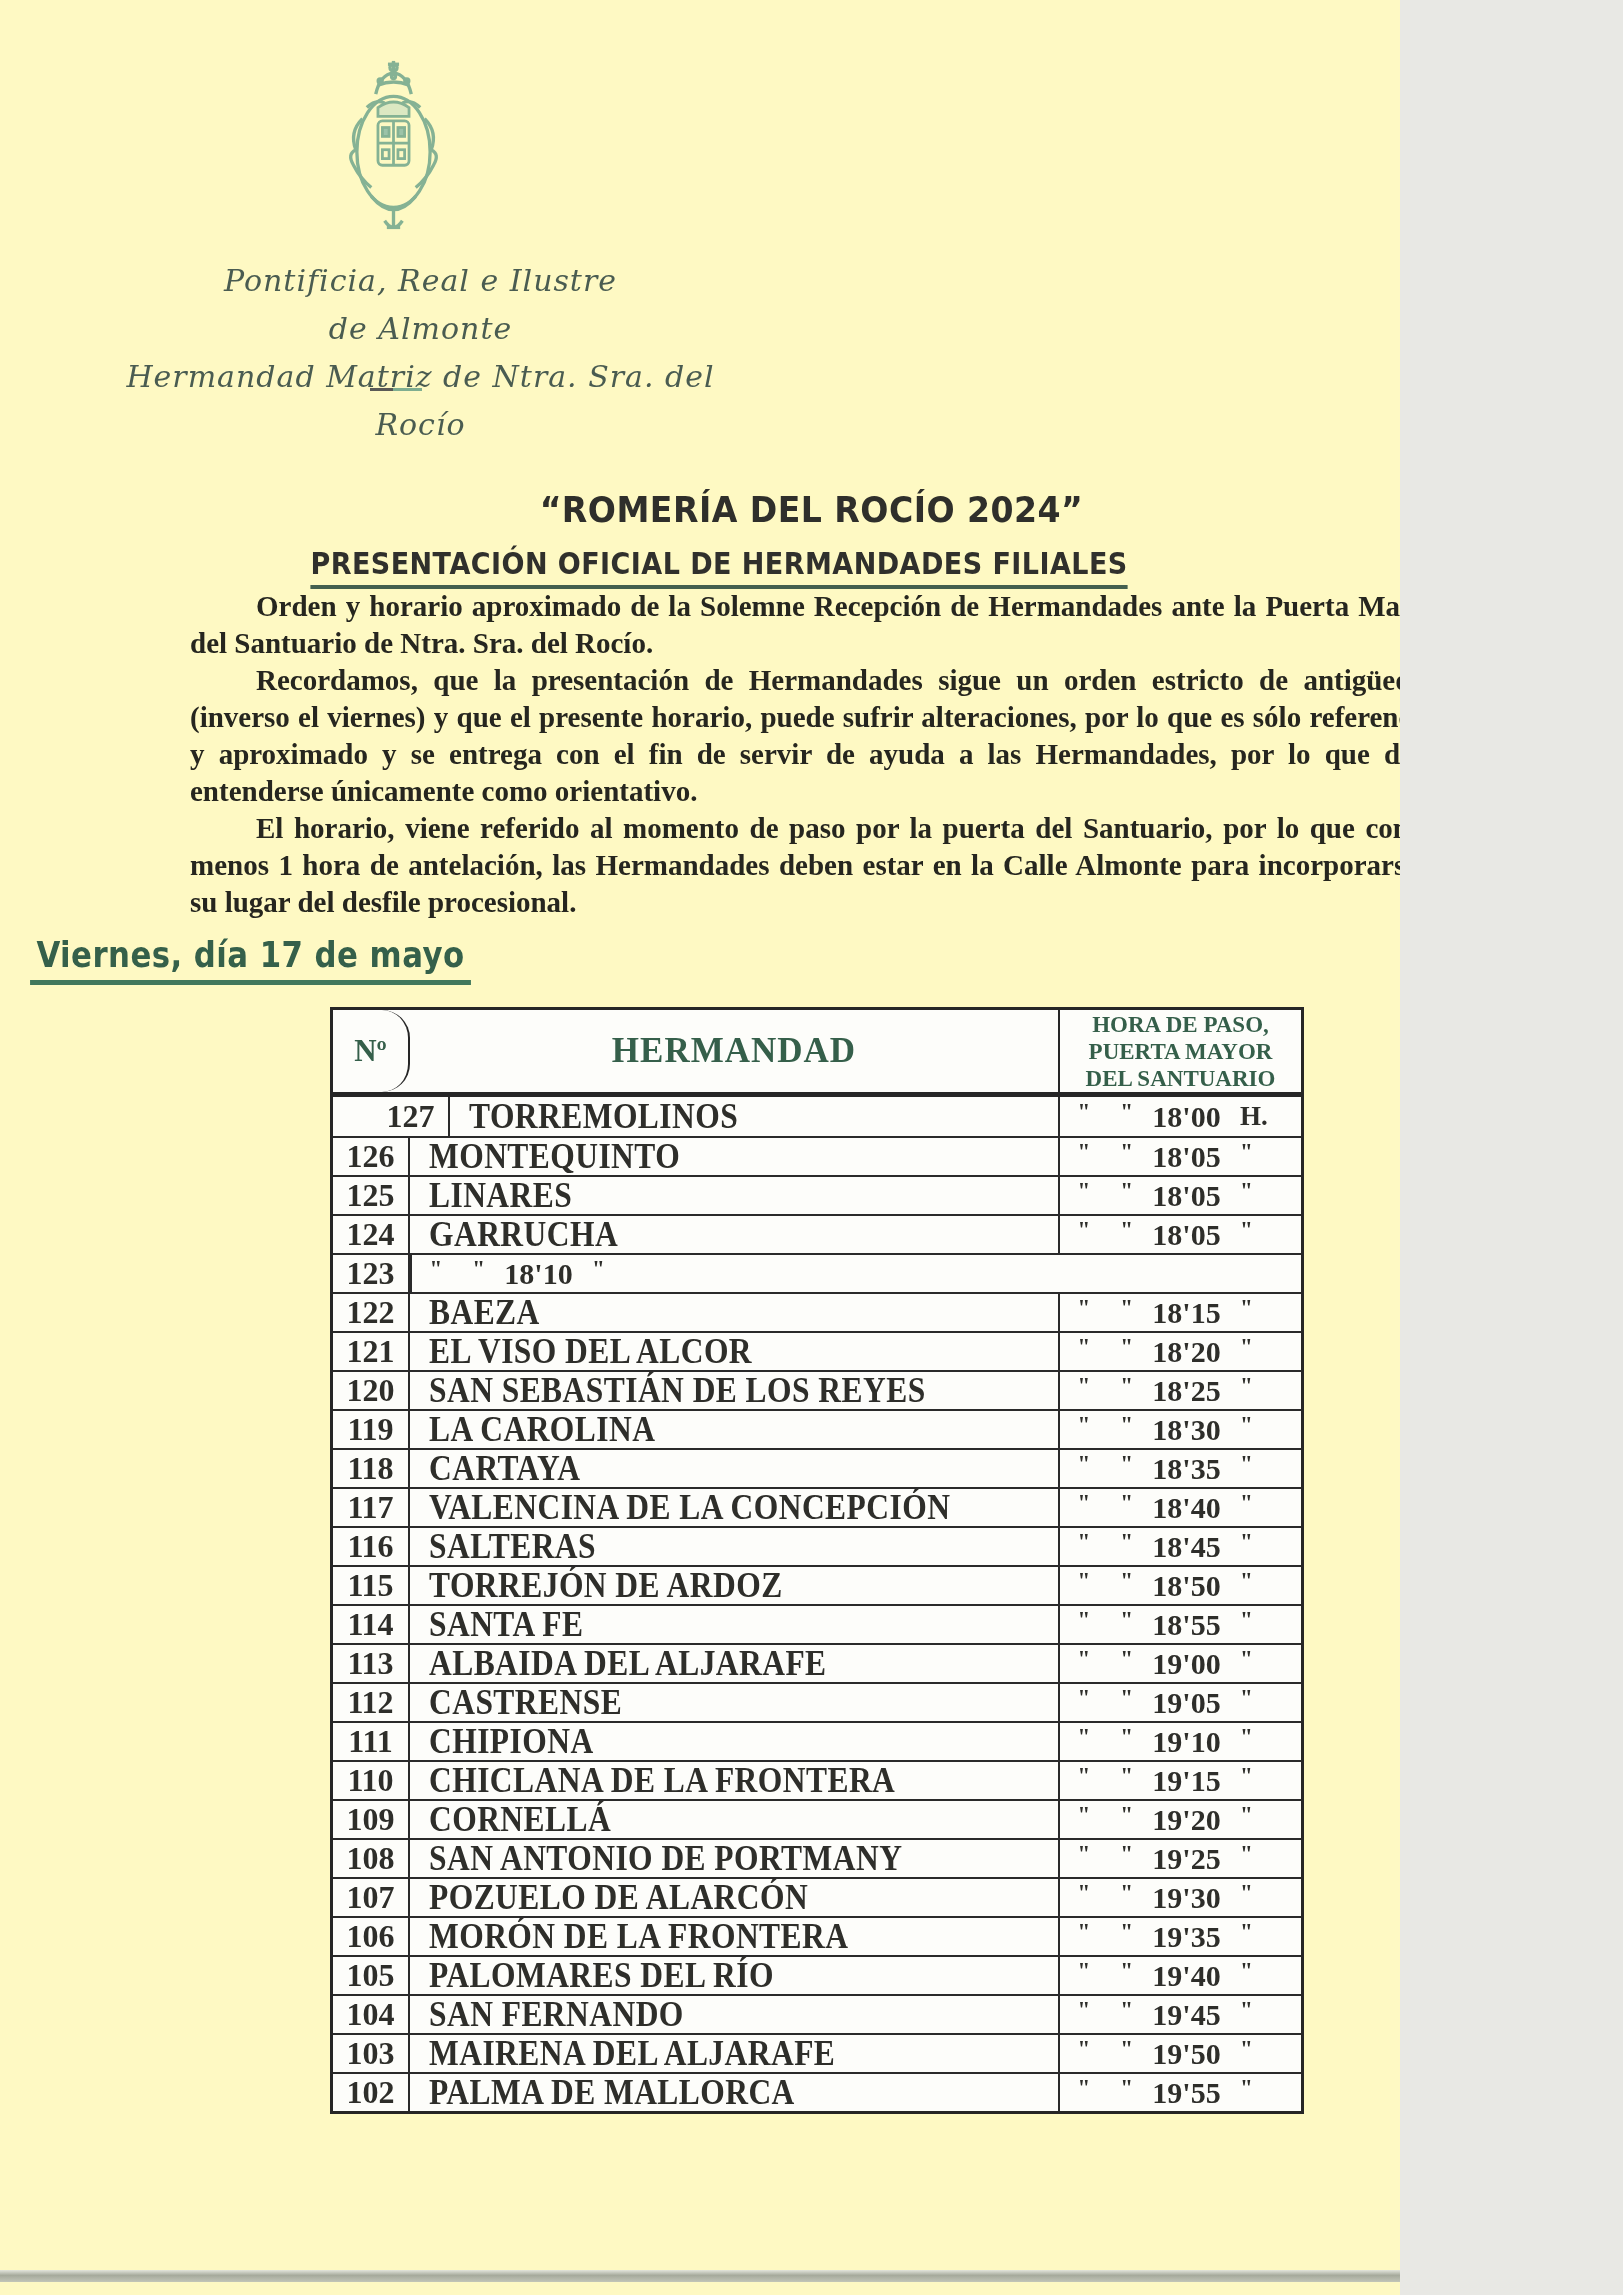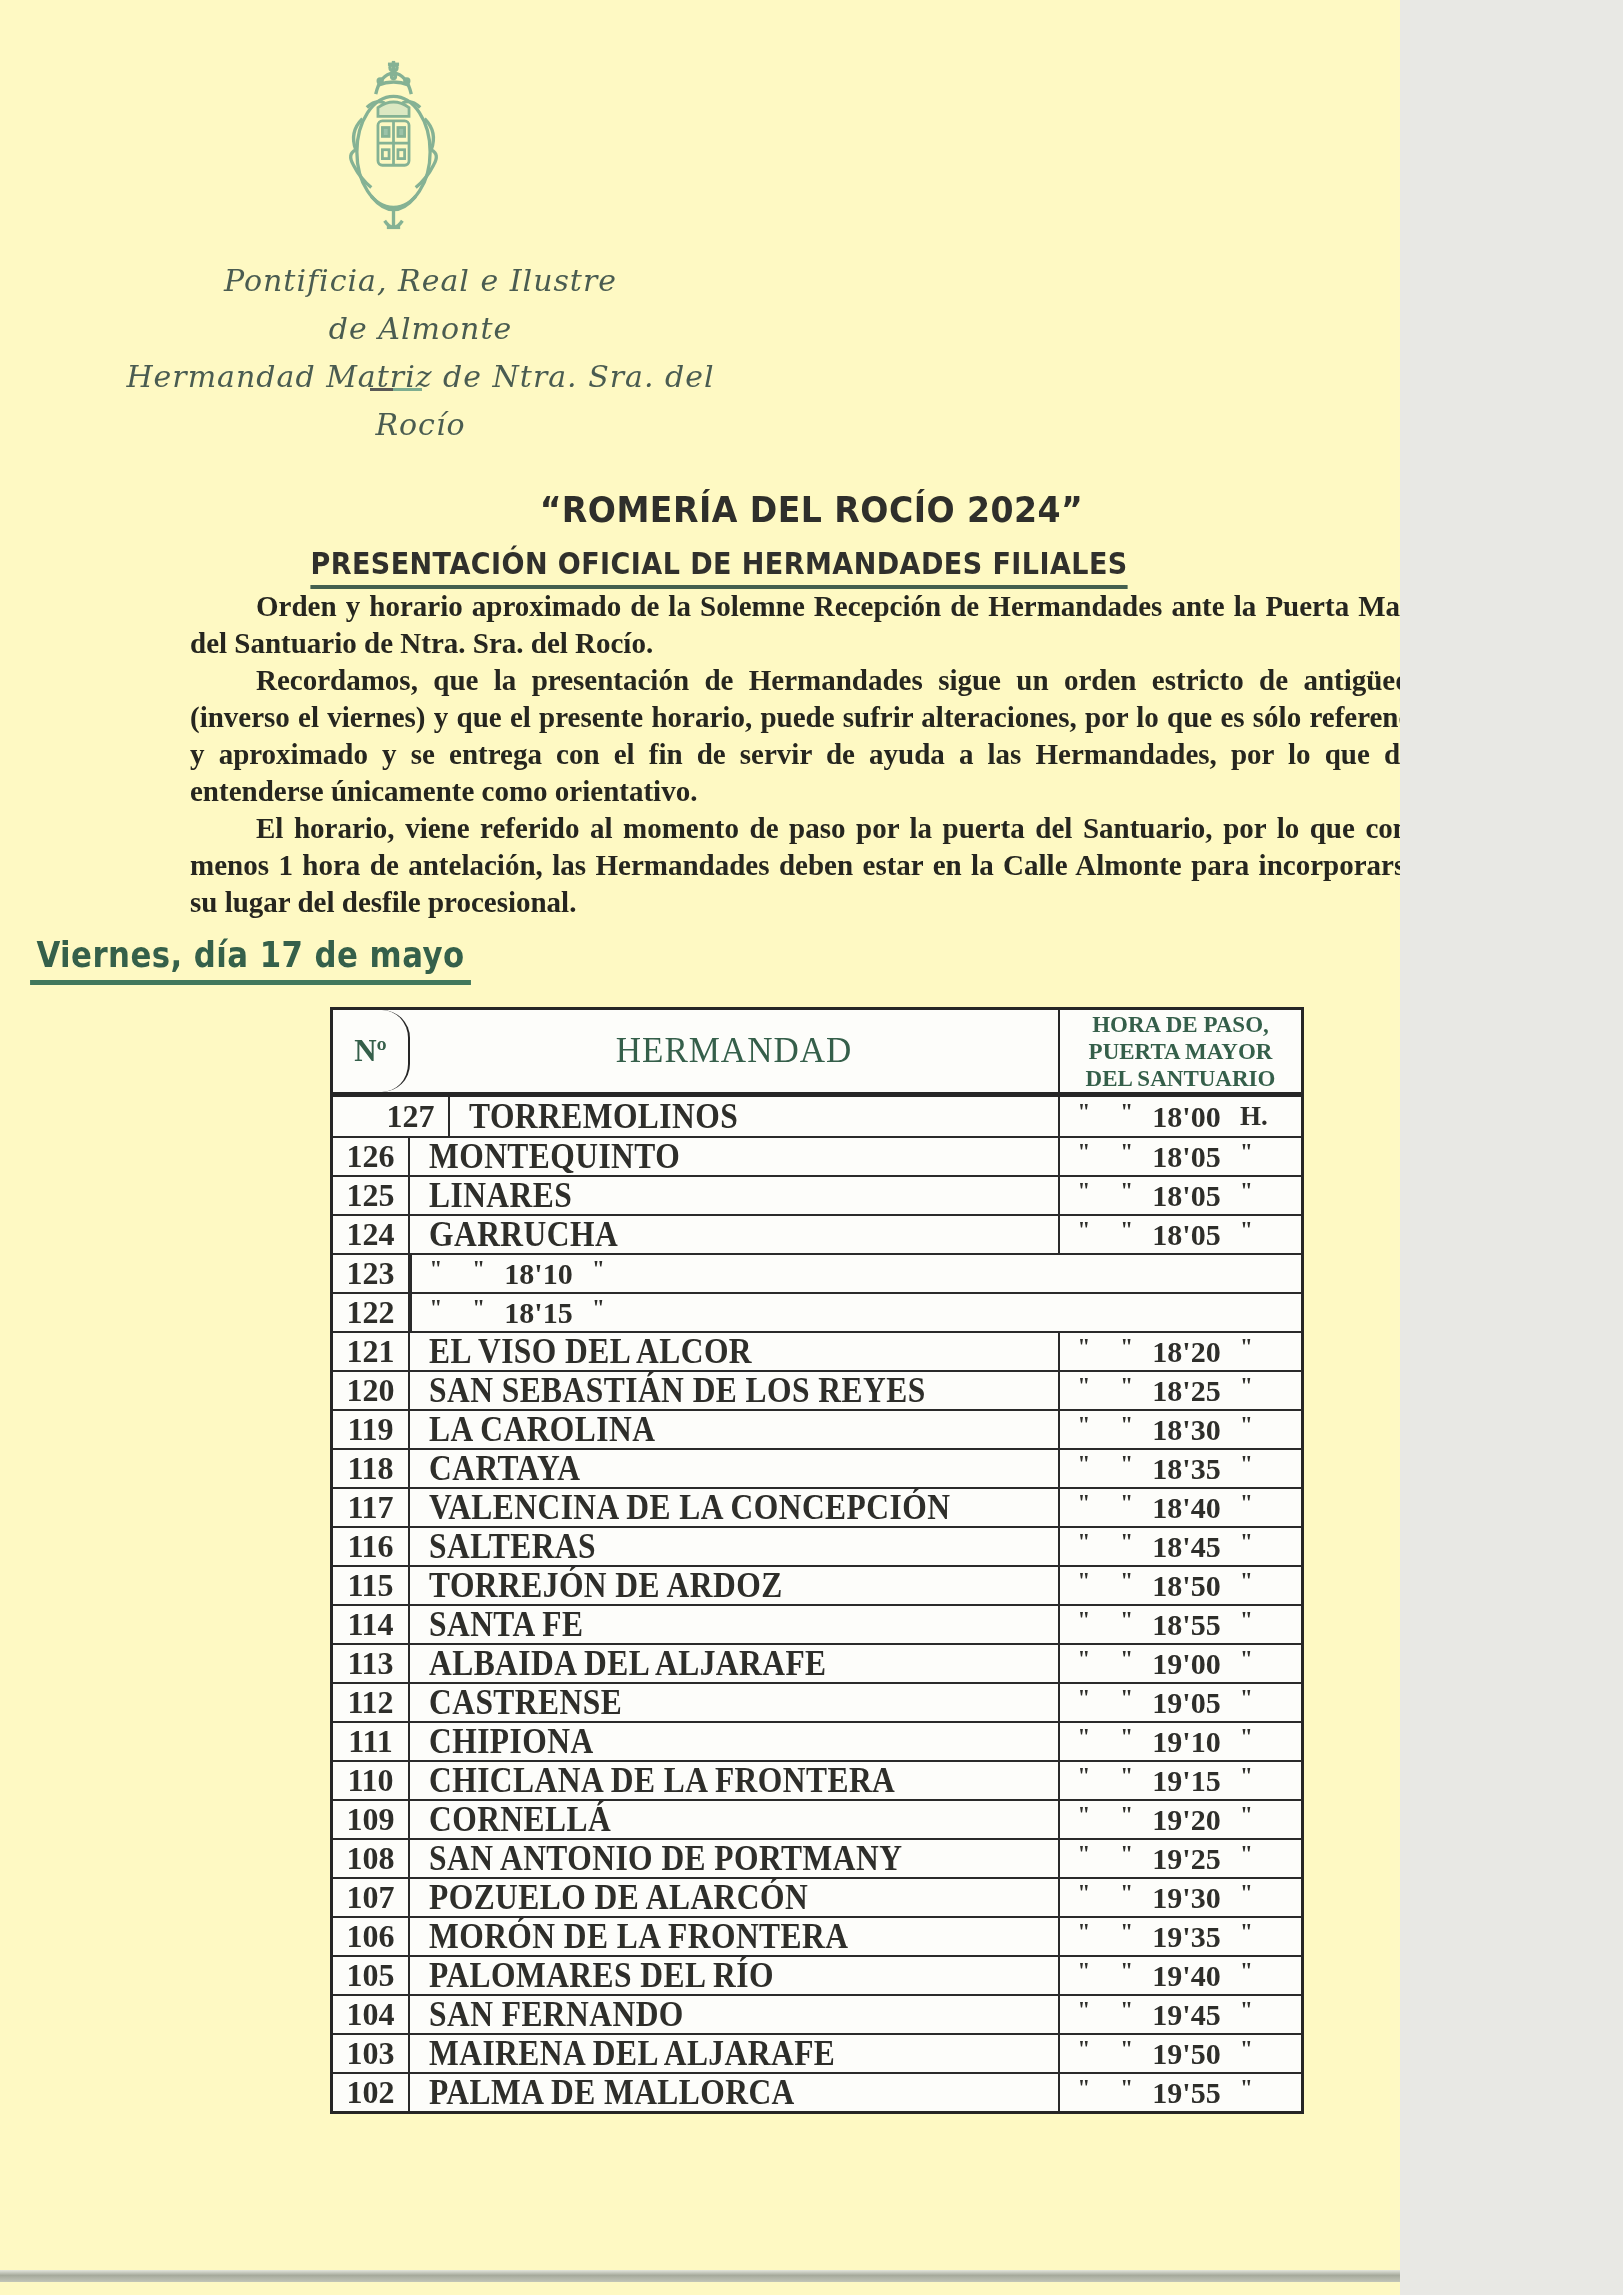--- a/index.html
+++ b/index.html
@@ -58,21 +58,21 @@
     border:3.1px solid #262626; box-sizing:border-box; background:#fdfdfa;
   }
   .thead { display:flex; height:87px; border-bottom:5.2px solid #262626; box-sizing:border-box; }
   .th-num {
     width:77px; box-sizing:border-box; border-right:2.6px solid #262626;
     display:flex; align-items:center; justify-content:center;
     font-size:31px; font-weight:bold; color:#355f4a;border-radius:28px;
   }
   .th-name {
     flex:1; display:flex; align-items:center; justify-content:center;
-    font-size:35px; font-weight:normal; color:#355f4a; letter-spacing:1px;
+    font-size:35px; font-weight:bold; color:#355f4a; letter-spacing:1px;
   }
   .th-time {
     width:243px; box-sizing:border-box; border-left:2.6px solid #262626;
     display:flex; flex-direction:column; align-items:center; justify-content:center;
     font-size:23px; line-height:27px; font-weight:bold; color:#355f4a; text-align:center;
   }
   .row { display:flex; height:39px; box-sizing:border-box; border-top:2.6px solid #2a2a2a; }
   .row:first-child { border-top:0;padding-left:40px; }
   .c-num {
     width:77px; box-sizing:border-box; border-right:2.6px solid #2a2a2a;
@@ -233,20 +233,23 @@
     <div class="c-num">123</div>
     <div class="c-time">
       <span class="dit d1">"</span>
       <span class="dit d2">"</span>
       <span class="t">18'10</span>
       <span class="sfx raised">"</span>
     </div>
   </div>
         <div class="row">
     <div class="c-num">122</div>
+    <div class="c-name">
+      <span class="nm">BAEZA</span>
+    </div>
     <div class="c-time">
       <span class="dit d1">"</span>
       <span class="dit d2">"</span>
       <span class="t">18'15</span>
       <span class="sfx raised">"</span>
     </div>
   </div>
         <div class="row">
     <div class="c-num">121</div>
     <div class="c-name">

